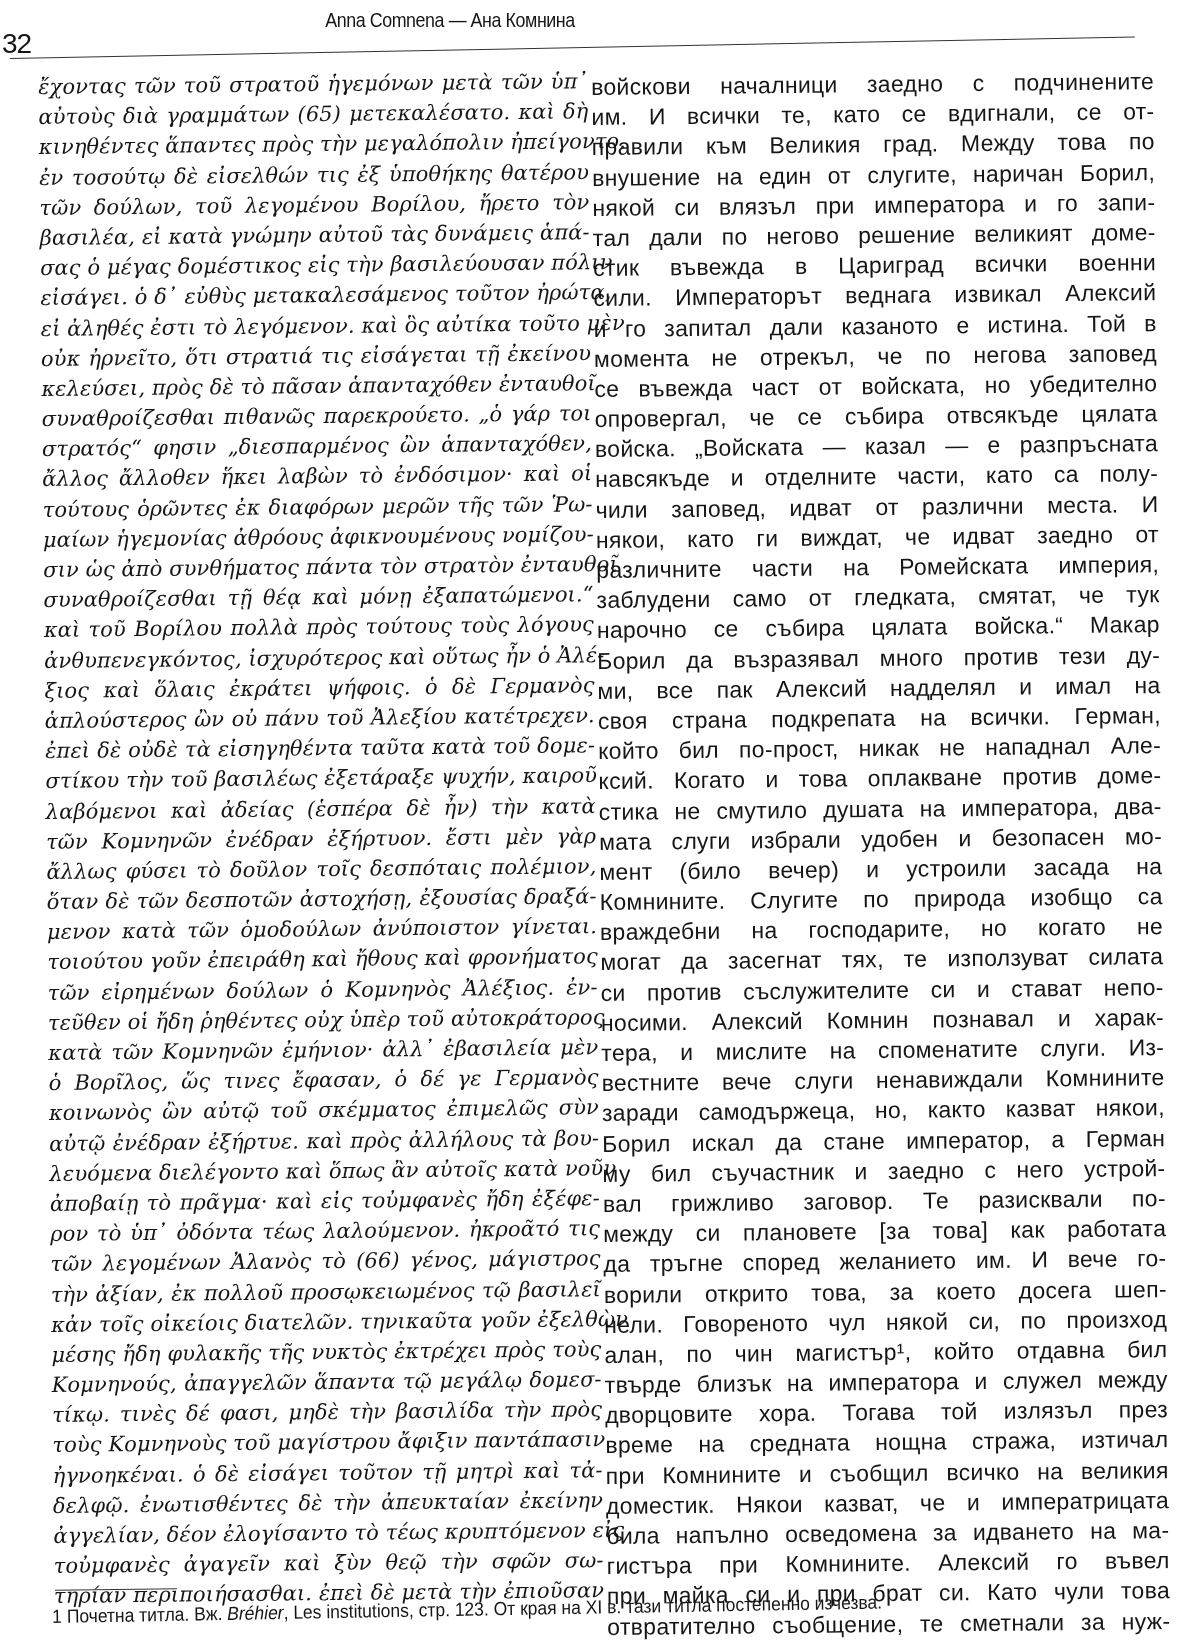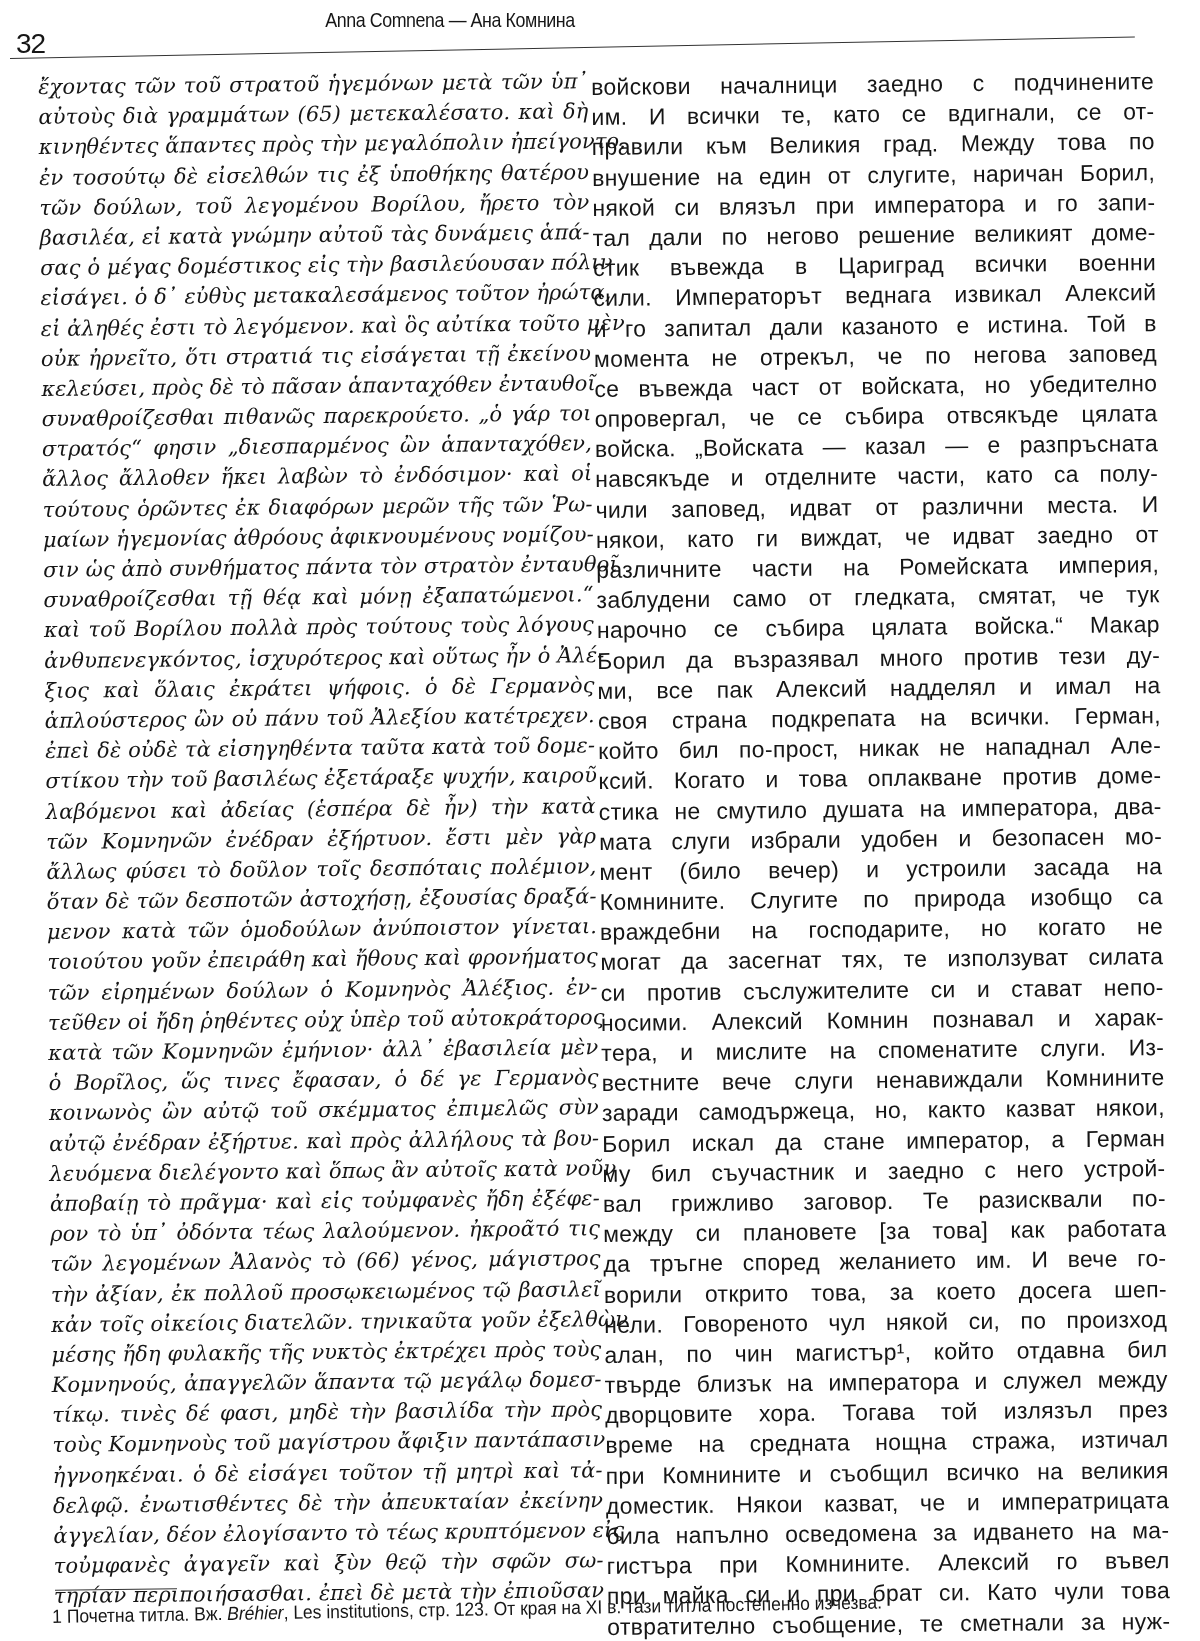--- a/index.html
+++ b/index.html
@@ -6,21 +6,21 @@
     body {
       width: 1200px;
       height: 1641px;
       position: relative;
       overflow: hidden;
       color: #161616;
       font-family: "Liberation Serif", "DejaVu Serif", serif;
     }
     .page-number {
       position: absolute;
-      left: 16px;
+      left: 2px;
       top: 28px;
       font-size: 28px;
       font-family: "Liberation Sans", "DejaVu Sans", sans-serif;
       font-stretch: condensed;
       letter-spacing: -1px;
     }
     .running-head {
       position: absolute;
       left: 0;
       width: 900px;

